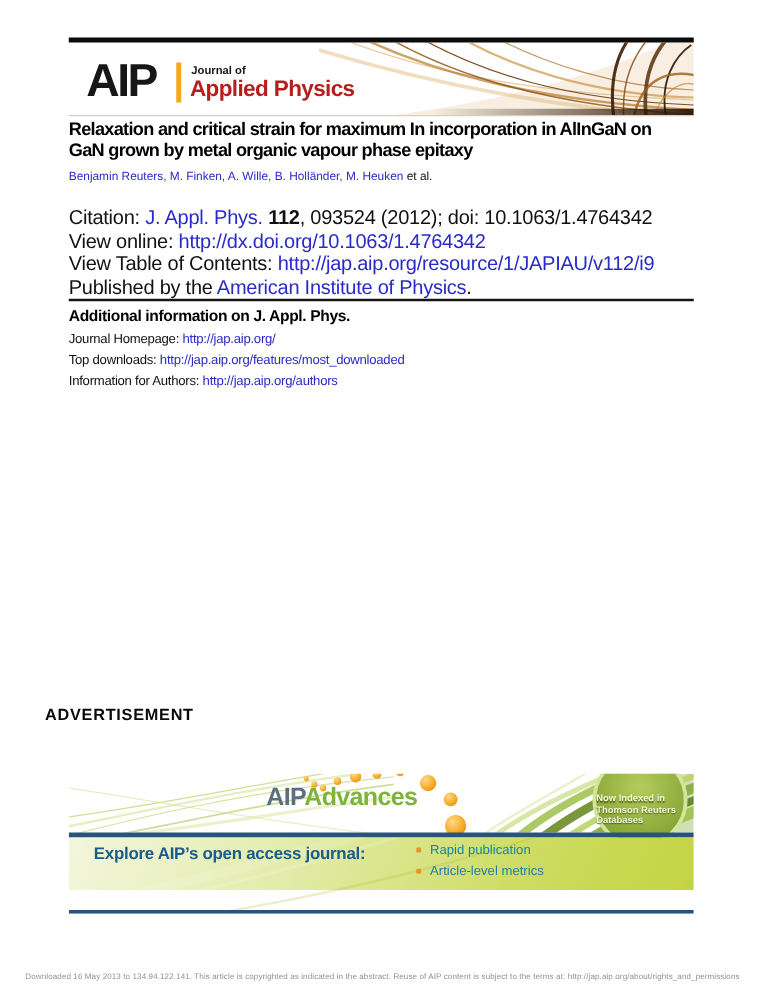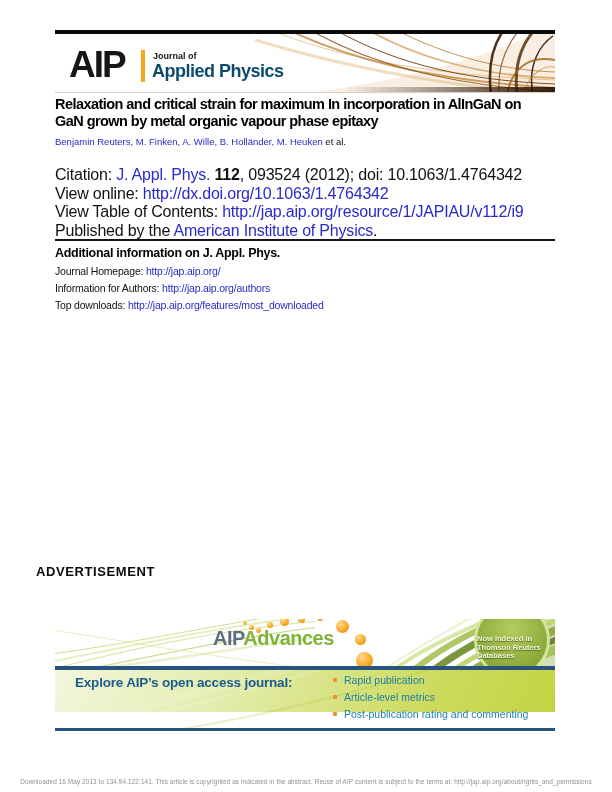--- a/index.html
+++ b/index.html
@@ -6,21 +6,21 @@
   body{
     width:612px;height:792px;position:relative;background:#ffffff;
     font-family:"Liberation Sans", sans-serif;color:#111;overflow:hidden;
   }
   
   .jheader{position:absolute;left:55px;top:30px;width:500px;height:62px;background:#fff;border-bottom:1px solid #d8cfc0;}
   .jheader .topbar{position:absolute;left:0;top:0;width:100%;height:4px;background:#0b0b0b;}
   .aip-logo{position:absolute;left:14px;top:16px;font-size:37px;font-weight:bold;letter-spacing:-2px;color:#161616;line-height:1;}
   .logo-divider{position:absolute;left:86px;top:20px;width:4px;height:32px;background:#F5A81C;}
   .jname-small{position:absolute;left:98px;top:21px;font-size:9px;font-weight:bold;color:#161616;}
-  .jname-big{position:absolute;left:97px;top:31px;font-size:18px;font-weight:bold;letter-spacing:-0.5px;color:#0c4a6e;}
+  .jname-big{position:absolute;left:97px;top:31px;font-size:18px;font-weight:bold;letter-spacing:-0.5px;color:#b91c1c;}
   .swirls{position:absolute;right:0;top:4px;width:300px;height:58px;}
   
   .title{position:absolute;left:55px;top:96px;width:510px;font-size:14.5px;font-weight:bold;letter-spacing:-0.55px;line-height:16.5px;color:#000;white-space:nowrap;}
   .authors{position:absolute;left:55px;top:136px;font-size:9.5px;color:#2a2ac8;}
   .authors .black{color:#111;}
   .citeblock{position:absolute;left:55px;top:166px;font-size:16px;letter-spacing:-0.2px;line-height:18.5px;color:#111;}
   a.lnk,.lnk{color:#2a2ac8;text-decoration:none;cursor:pointer;}
   .bold{font-weight:bold;}
   
   .rule{position:absolute;left:55px;top:239px;width:500px;height:2.4px;background:#141414;}
@@ -110,24 +110,24 @@
   </div>
 </div>
 
 <div class="rule"></div>
 <div class="addhead">Additional information on J. Appl. Phys.</div>
 <div class="infolines">
   <div>
     <span>Journal Homepage: </span><span class="lnk">http://jap.aip.org/</span>
   </div>
   <div>
-    <span>Information for Authors: </span><span class="lnk">http://jap.aip.org/authors</span>
+    <span>Top downloads: </span><span class="lnk">http://jap.aip.org/features/most_downloaded</span>
   </div>
   <div>
-    <span>Top downloads: </span><span class="lnk">http://jap.aip.org/features/most_downloaded</span>
+    <span>Information for Authors: </span><span class="lnk">http://jap.aip.org/authors</span>
   </div>
 </div>
 
 <div class="adlabel">ADVERTISEMENT</div>
 
 <div class="adbanner">
   <div class="ad-top">
     <svg class="ad-wisps" viewBox="0 0 260 47" preserveAspectRatio="none">
       <path d="M-10,52 C60,34 150,12 265,2" stroke="#cfe190" stroke-width="1" fill="none" opacity="0.9"></path>
       <path d="M-10,44 C70,28 160,8 265,-4" stroke="#dce8a8" stroke-width="2" fill="none" opacity="0.7"></path>
@@ -174,22 +174,18 @@
     <div class="tagline">Explore AIP’s open access journal:</div>
     <div class="bullets">
       <div class="bullet-row">
         <span class="bullet-mark"></span>
         <span>Rapid publication</span>
       </div>
       <div class="bullet-row">
         <span class="bullet-mark"></span>
         <span>Article-level metrics</span>
       </div>
-      <div class="bullet-row">
-        <span class="bullet-mark"></span>
-        <span>Post-publication rating and commenting</span>
-      </div>
     </div>
   </div>
   <div class="navyline"></div>
 </div>
 
 <div class="footer">Downloaded 16 May 2013 to 134.94.122.141. This article is copyrighted as indicated in the abstract. Reuse of AIP content is subject to the terms at: http://jap.aip.org/about/rights_and_permissions</div>
 
 </body></html>

